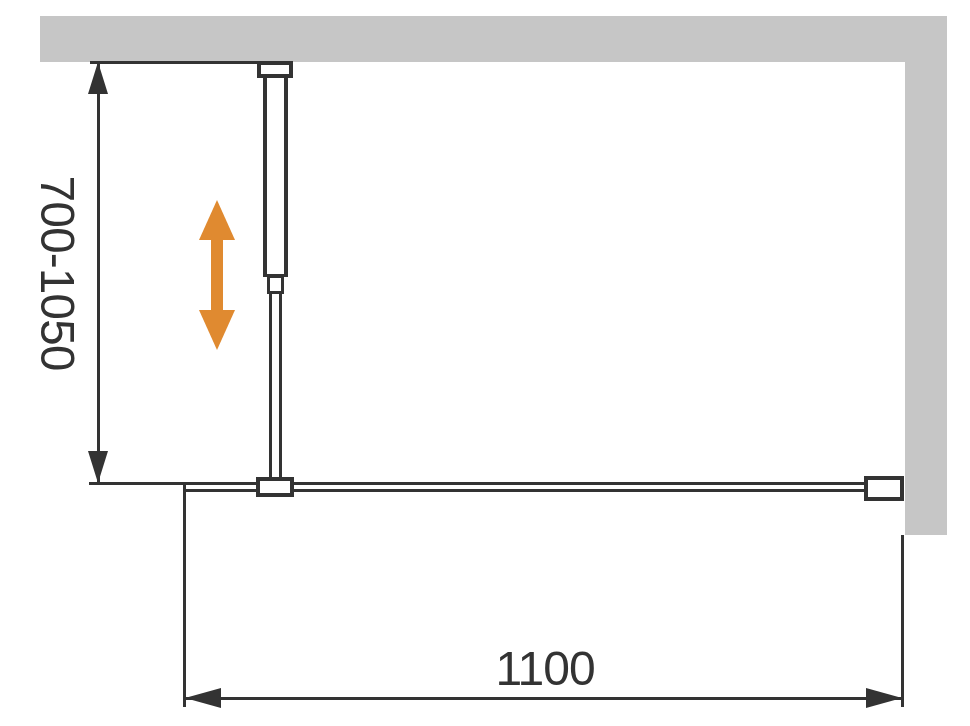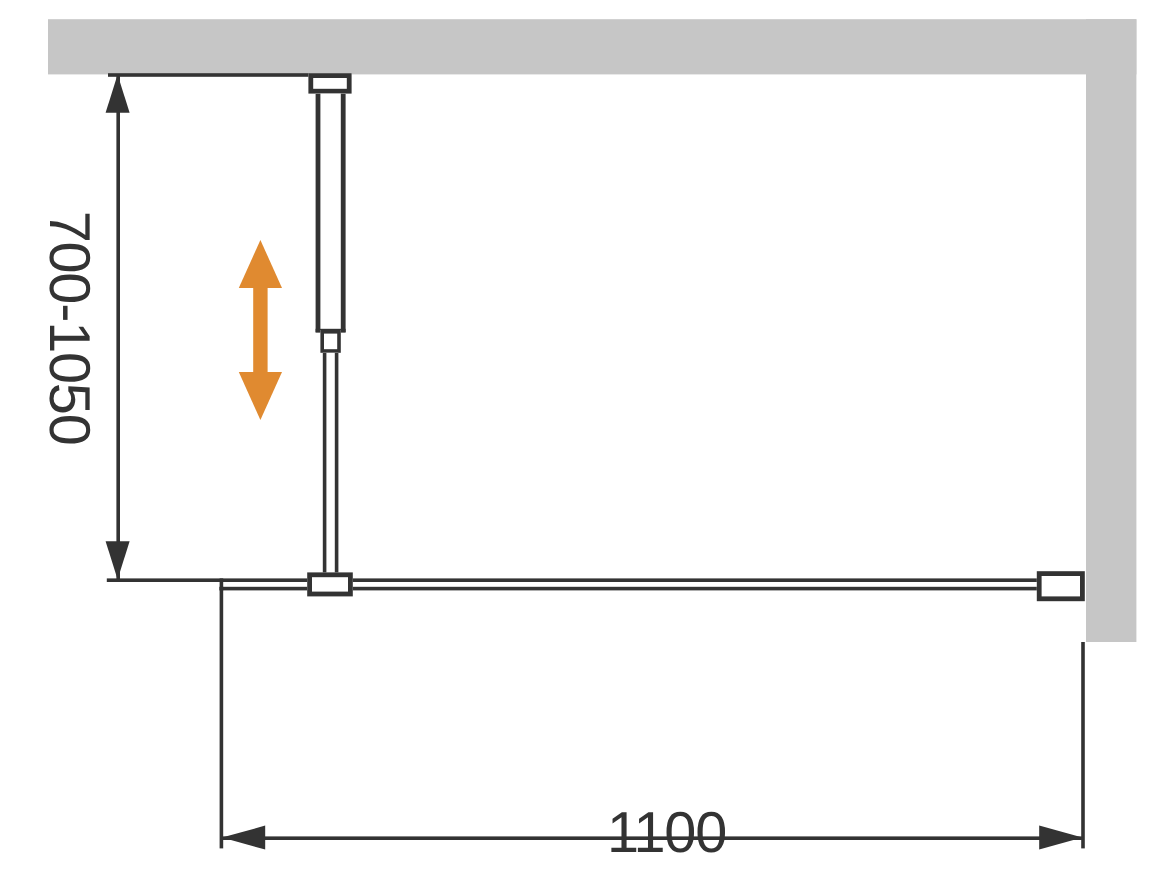--- a/index.html
+++ b/index.html
@@ -70,13 +70,13 @@
   <div class="abs hw" style="left:256px;top:477px;width:38px;height:20px;z-index:3;"></div>
 </div>
 
 <div class="abs hw" style="left:864px;top:476px;width:40px;height:25px;z-index:3;"></div>
 
 <div class="abs ln" style="left:183px;top:489px;width:3px;height:218px;"></div>
 <div class="abs ln" style="left:901px;top:535px;width:3px;height:172px;"></div>
 <div class="abs ln" style="left:185px;top:697px;width:717px;height:3px;"></div>
 <div class="abs tri tri-left" style="left:185px;top:688px;"></div>
 <div class="abs tri tri-right" style="left:866px;top:688px;"></div>
-<div class="abs dim-label" style="left:485px;top:671px;width:120px;height:48px;text-align:right;">1100</div>
+<div class="abs dim-label" style="left:485px;top:645px;width:120px;height:48px;">1100</div>
 
 </body></html>

